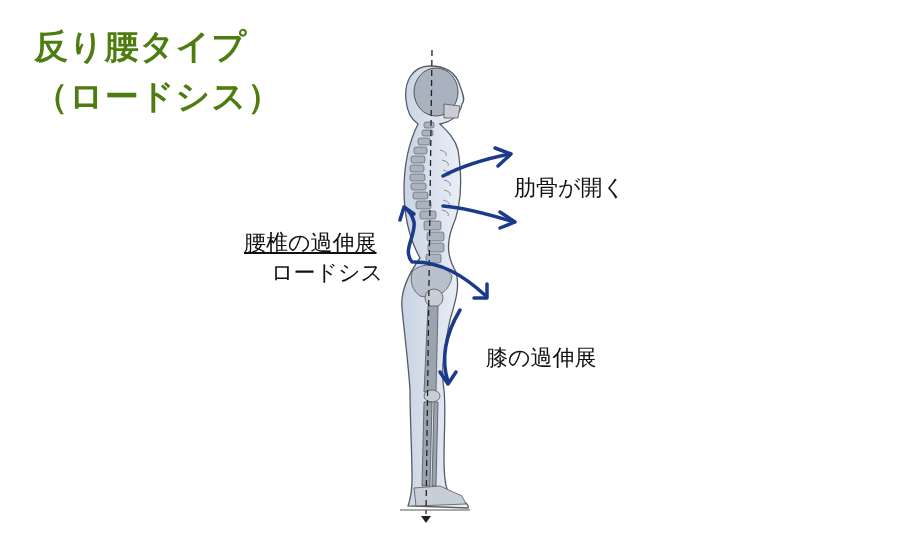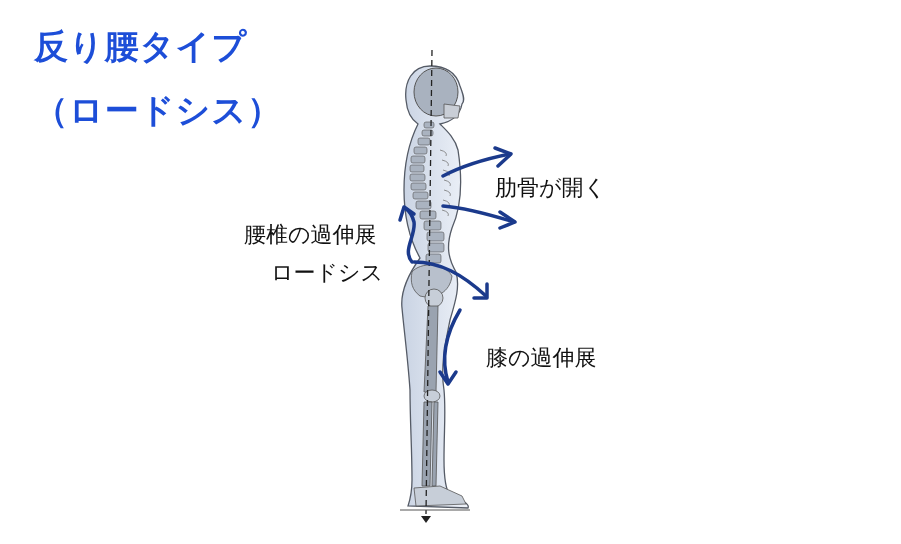--- a/index.html
+++ b/index.html
@@ -1,20 +1,20 @@
 <!DOCTYPE html>
 <html><head>
 <meta charset="utf-8">
 <style>
   html, body { margin:0; padding:0; }
   body { width:901px; height:544px; background:#ffffff; position:relative; overflow:hidden;
          font-family:"DejaVu Sans","Liberation Sans",sans-serif; }
-  .title { position:absolute; left:34px; font-size:34px; font-weight:bold; color:#1d4ed8; letter-spacing:1px;text-align:center; }
+  .title { position:absolute; left:34px; font-size:34px; font-weight:bold; color:#4d7c0f; letter-spacing:1px;text-align:center; }
   .t1 { top:24px; }
-  .t2 { top:88px; }
+  .t2 { top:74px; }
   .label { position:absolute; font-size:22px; color:#111; white-space:nowrap; }
   svg.fig { position:absolute; left:0; top:0; }
 </style>
 </head>
 <body>
 
 <div class="title t1">反り腰タイプ</div>
 <div class="title t2">（ロードシス）</div>
 
 <svg class="fig" width="901" height="544" viewBox="0 0 901 544">
@@ -94,16 +94,16 @@
     <path d="M500,212 L515,222 L500,228"></path>
     <path d="M412,262 C402,250 416,236 414,222 C412,214 408,210 405,208"></path>
     <path d="M400,220 L404,207 L414,214"></path>
     <path d="M414,262 C440,262 462,274 486,296"></path>
     <path d="M474,298 L487,298 L487,284"></path>
     <path d="M460,310 C448,330 440,356 448,382"></path>
     <path d="M440,372 L448,384 L456,372"></path>
   </g>
 </svg>
 
-<div class="label" style="left:495px; top:173px;">肋骨が開く</div>
-<div class="label" style="left:244px; top:220px;">腰椎の過伸展</div>
+<div class="label" style="left:514px; top:173px;">肋骨が開く</div>
+<div class="label" style="left:244px; top:228px;text-decoration:underline;">腰椎の過伸展</div>
 <div class="label" style="left:271px; top:258px;">ロードシス</div>
 <div class="label" style="left:470px; top:343px;margin-left:16px;">膝の過伸展</div>
 
 </body></html>

